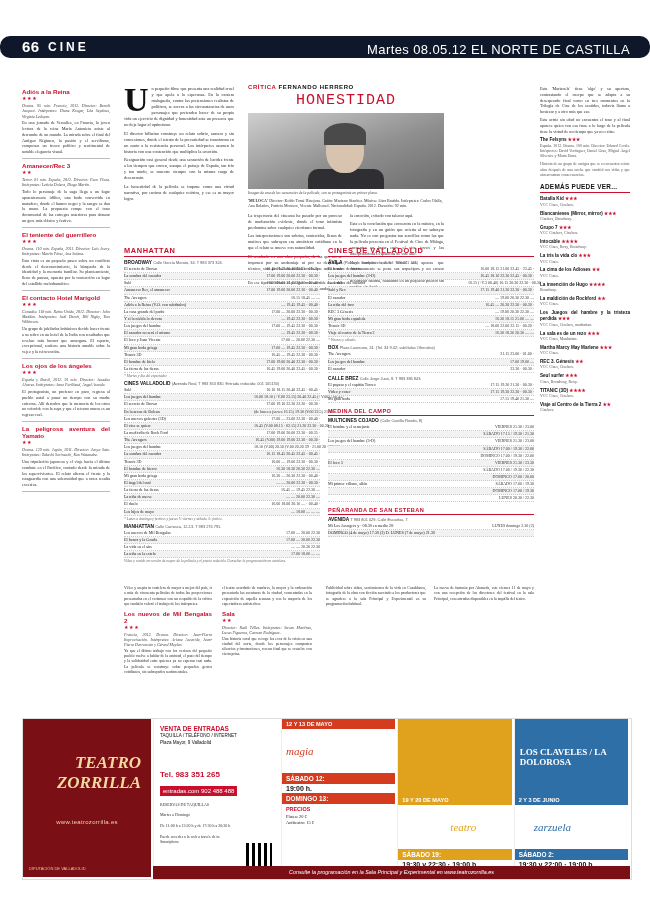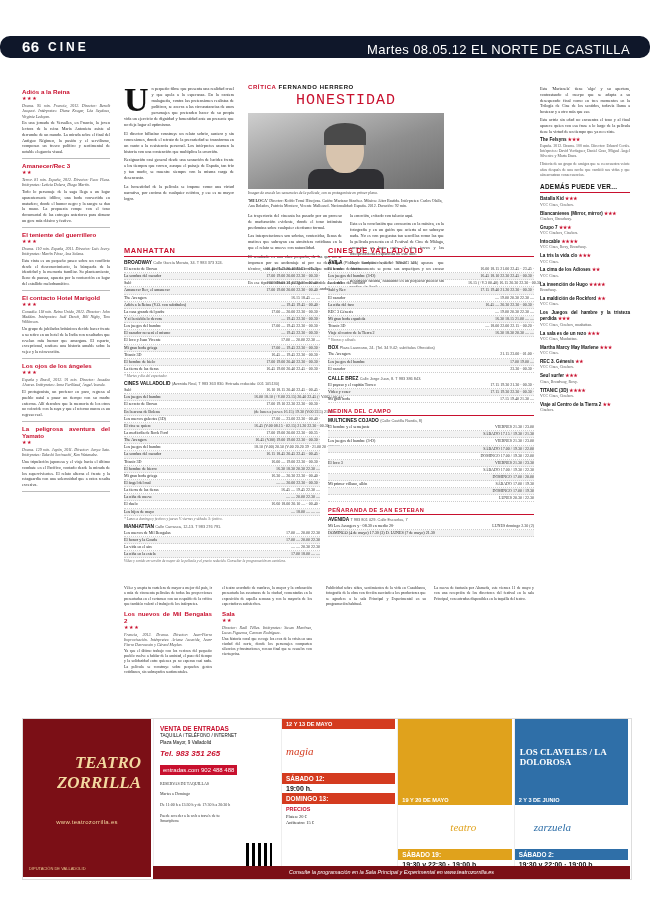--- a/index.html
+++ b/index.html
@@ -67,21 +67,21 @@
 
   
   .ad{position:absolute;left:22px;top:718px;width:608px;height:160px;background:#fff;border:1px solid #ddd;overflow:hidden;}
   .ad .left{position:absolute;left:0;top:0;width:128px;height:158px;background:#7b0f16;}
   .ad .left .logo{position:absolute;left:10px;top:34px;width:108px;height:46px;color:#f3d9a0;font-family:"Liberation Serif",serif;font-size:17px;font-style:italic;font-weight:bold;text-align:right;line-height:20px;}
   .ad .left .url{position:absolute;left:0;top:100px;width:128px;text-align:center;color:#f3d9a0;font-family:"Liberation Sans",sans-serif;font-size:6px;letter-spacing:.3px;}
   .ad .left .dip{position:absolute;left:6px;bottom:6px;color:#e6c98f;font-size:4px;font-family:"Liberation Sans",sans-serif;}
   .ad .tick{position:absolute;left:130px;top:0;width:126px;height:158px;background:#fff;border-left:1px solid #eee;padding:6px;box-sizing:border-box;}
   .ad .tick .t1{color:#c8102e;font-family:"Liberation Sans",sans-serif;font-weight:bold;font-size:6.4px;}
   .ad .tick .t2{color:#111;font-family:"Liberation Sans",sans-serif;font-size:4.6px;margin-top:1px;line-height:1.4;}
-  .ad .tick .phone{margin-top:2px;color:#c8102e;font-family:"Liberation Sans",sans-serif;font-weight:bold;font-size:8px;font-style:italic;}
+  .ad .tick .phone{margin-top:23px;color:#c8102e;font-family:"Liberation Sans",sans-serif;font-weight:bold;font-size:8px;}
   .ad .tick .tel2{margin-top:3px;background:#c8102e;color:#fff;font-family:"Liberation Sans",sans-serif;font-size:6px;padding:2px 3px;display:inline-block;}
   .ad .tick .sm{margin-top:5px;font-size:4px;color:#333;line-height:1.4;}
   .ad .tick .qr{position:absolute;right:7px;bottom:8px;width:26px;height:26px;background:
      repeating-linear-gradient(90deg,#000 0 3px,#fff 3px 6px),
      repeating-linear-gradient(0deg,#000 0 3px,transparent 3px 6px);}
   .ad .show{position:absolute;top:0;height:158px;box-sizing:border-box;}
   .ad .show .img{height:76px;background:#2a2a2a;position:relative;overflow:hidden;}
   .ad .show .band{color:#fff;font-family:"Liberation Sans",sans-serif;font-weight:bold;font-size:5.6px;padding:2px 4px;}
   .ad .show .genre{font-family:"Liberation Serif",serif;font-style:italic;font-size:11px;padding:16px 4px;}
   .ad .show .date{font-family:"Liberation Sans",sans-serif;font-weight:bold;font-size:6.4px;padding:2px 4px;color:#fff;}

